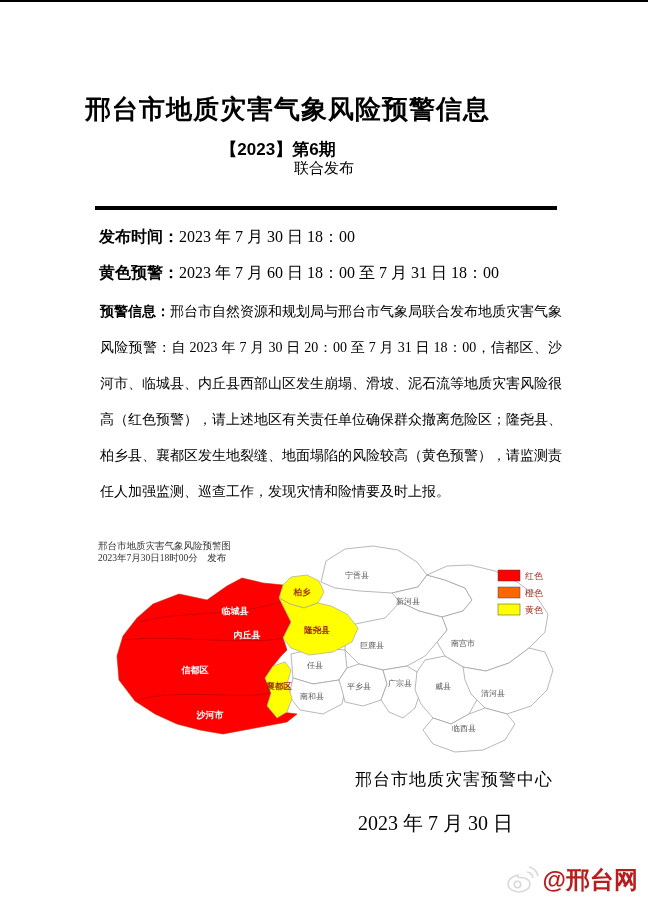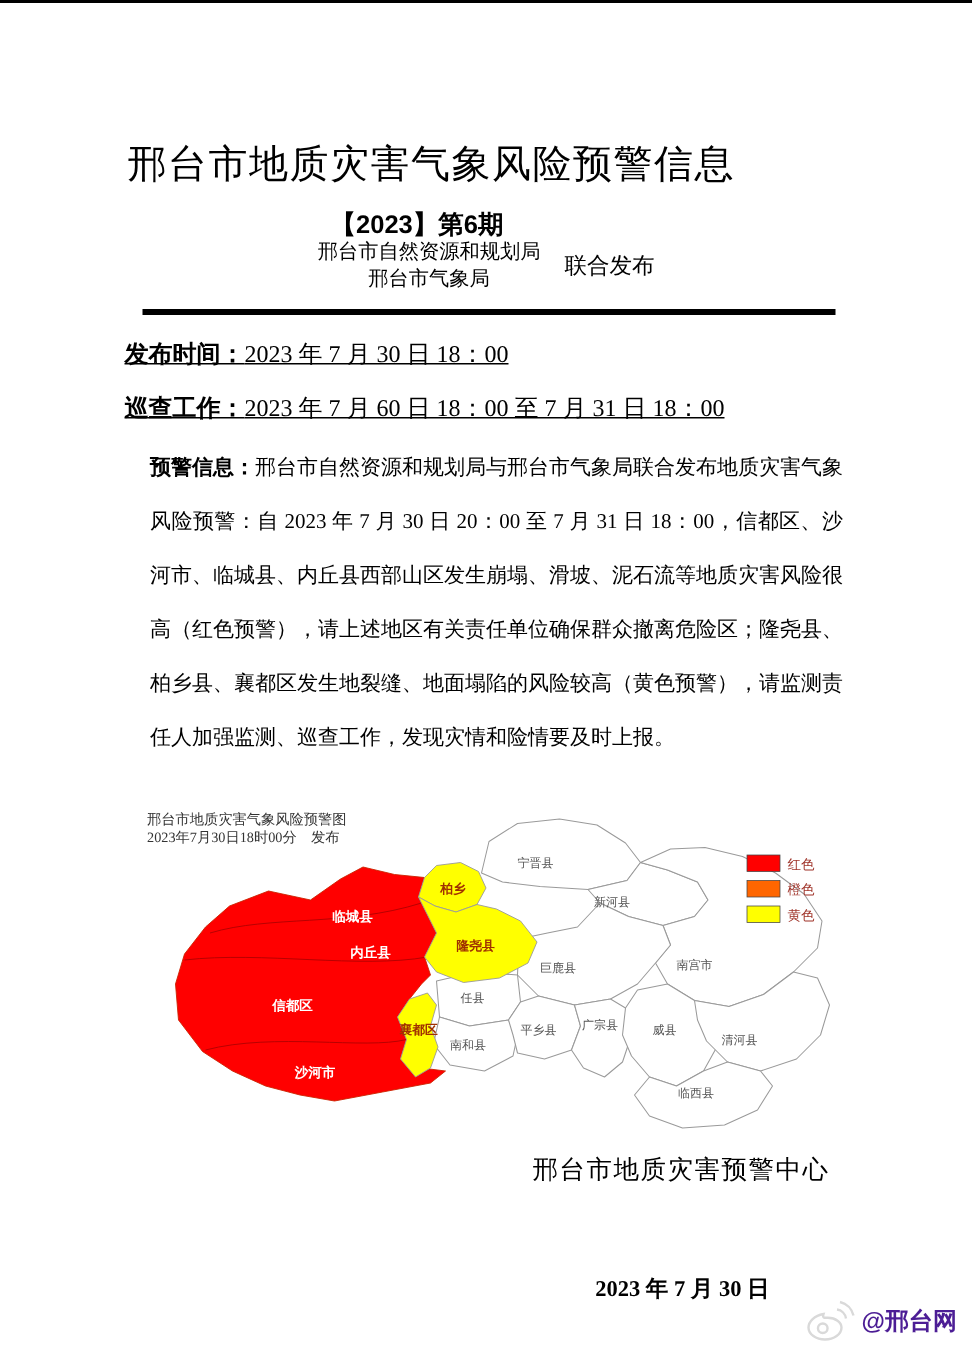--- a/index.html
+++ b/index.html
@@ -3,85 +3,81 @@
 <meta charset="utf-8">
 <style>
   html,body{margin:0;padding:0;}
   body{
     width:648px;height:902px;background:#ffffff;position:relative;overflow:hidden;
     font-family:"Liberation Serif", serif;color:#000;
   }
   .top-edge{position:absolute;top:0;left:0;width:648px;height:2px;background:#000;}
   .doc-title{
     position:absolute;top:92px;left:0;width:575px;text-align:center;
-    font-family:"Liberation Sans", sans-serif;font-weight:normal;font-size:26px;letter-spacing:1px;
+    font-family:"Liberation Sans", sans-serif;font-weight:bold;font-size:26px;letter-spacing:1px;
   }
   .doc-issue{
     position:absolute;top:138px;left:0;width:556px;text-align:center;
     font-family:"Liberation Sans", sans-serif;font-weight:bold;font-size:17px;
   }
   .publisher{
     position:absolute;top:159px;left:0;width:648px;
     display:flex;justify-content:center;align-items:center;gap:16px;
   }
   .pub-lines{text-align:center;font-size:13.5px;line-height:18px;}
   .pub-joint{font-size:15px;font-family:Liberation Serif, serif;}
   .rule{position:absolute;top:206px;left:95px;width:462px;height:4px;background:#000;}
-  .meta{position:absolute;left:83px;width:462px;font-size:16px;line-height:22px;text-decoration:underline;}
+  .meta{position:absolute;left:99px;width:462px;font-size:16px;line-height:22px;}
   .meta b{font-family:"Liberation Sans", sans-serif;font-weight:bold;}
   .meta-publish{top:226px;}
   .meta-period{top:262px;}
   .info-para{
     position:absolute;left:100px;top:293px;width:462px;
     font-size:14px;line-height:36px;text-align:justify;text-justify:inter-ideograph;
   }
   .info-para b{font-family:"Liberation Sans", sans-serif;font-weight:bold;}
   .map-wrap{position:absolute;left:95px;top:538px;width:475px;height:228px;}
   .signature-org{
     position:absolute;top:768px;right:95px;font-size:17px;letter-spacing:1px;margin-left:24px;
   }
   .signature-date{
-    position:absolute;top:850px;right:135px;font-size:15px;font-weight:bold;
+    position:absolute;top:810px;right:135px;font-size:20px;
   }
   .watermark{
     position:absolute;right:10px;bottom:6px;display:flex;align-items:center;gap:3px;
-    color:#4c1d95;font-family:"Liberation Sans", sans-serif;font-weight:bold;font-size:16px;
+    color:#b91c1c;font-family:"Liberation Sans", sans-serif;font-weight:bold;font-size:24px;
   }
   svg text{font-family:"Liberation Serif", serif;}
   .map-title-text{font-size:9.5px;fill:#333;}
   .county-label{font-size:8px;fill:#555;text-anchor:middle;}
   .red-label{font-size:9px;fill:#ffffff;font-weight:bold;text-anchor:middle;}
   .yellow-label{font-size:8.5px;fill:#a03000;font-weight:bold;text-anchor:middle;}
   .legend-label{font-size:9px;fill:#a0342a;}
   .county{fill:#ffffff;stroke:#9a9a9a;stroke-width:0.7;stroke-linejoin:round;}
 </style>
 </head>
 <body>
 
 <div class="top-edge"></div>
 
 <div class="doc-title">邢台市地质灾害气象风险预警信息</div>
 <div class="doc-issue">【2023】第6期</div>
 
 <div class="publisher">
-  <div class="pub-lines">
-    <div>邢台市自然资源和规划局</div>
-    <div>邢台市气象局</div>
-  </div>
   <div class="pub-joint">联合发布</div>
 </div>
 
 <div class="rule"></div>
 
 <div class="meta meta-publish">
   <b>发布时间：</b><span>2023 年 7 月 30 日 18：00</span>
 </div>
 
 <div class="meta meta-period">
-  <b>巡查工作：</b><span>2023 年 7 月 60 日 18：00 至 7 月 31 日 18：00</span>
+  <b>黄色预警：</b><span>2023 年 7 月 60 日 18：00 至 7 月 31 日 18：00</span>
 </div>
 
 <div class="info-para">
   <b>预警信息：</b><span>邢台市自然资源和规划局与邢台市气象局联合发布地质灾害气象风险预警：自 2023 年 7 月 30 日 20：00 至 7 月 31 日 18：00，信都区、沙河市、临城县、内丘县西部山区发生崩塌、滑坡、泥石流等地质灾害风险很高（红色预警），请上述地区有关责任单位确保群众撤离危险区；隆尧县、柏乡县、襄都区发生地裂缝、地面塌陷的风险较高（黄色预警），请监测责任人加强监测、巡查工作，发现灾情和险情要及时上报。</span>
 </div>
 
 <div class="map-wrap">
   <svg viewBox="0 0 475 228" width="475" height="228">
 
     <g>

